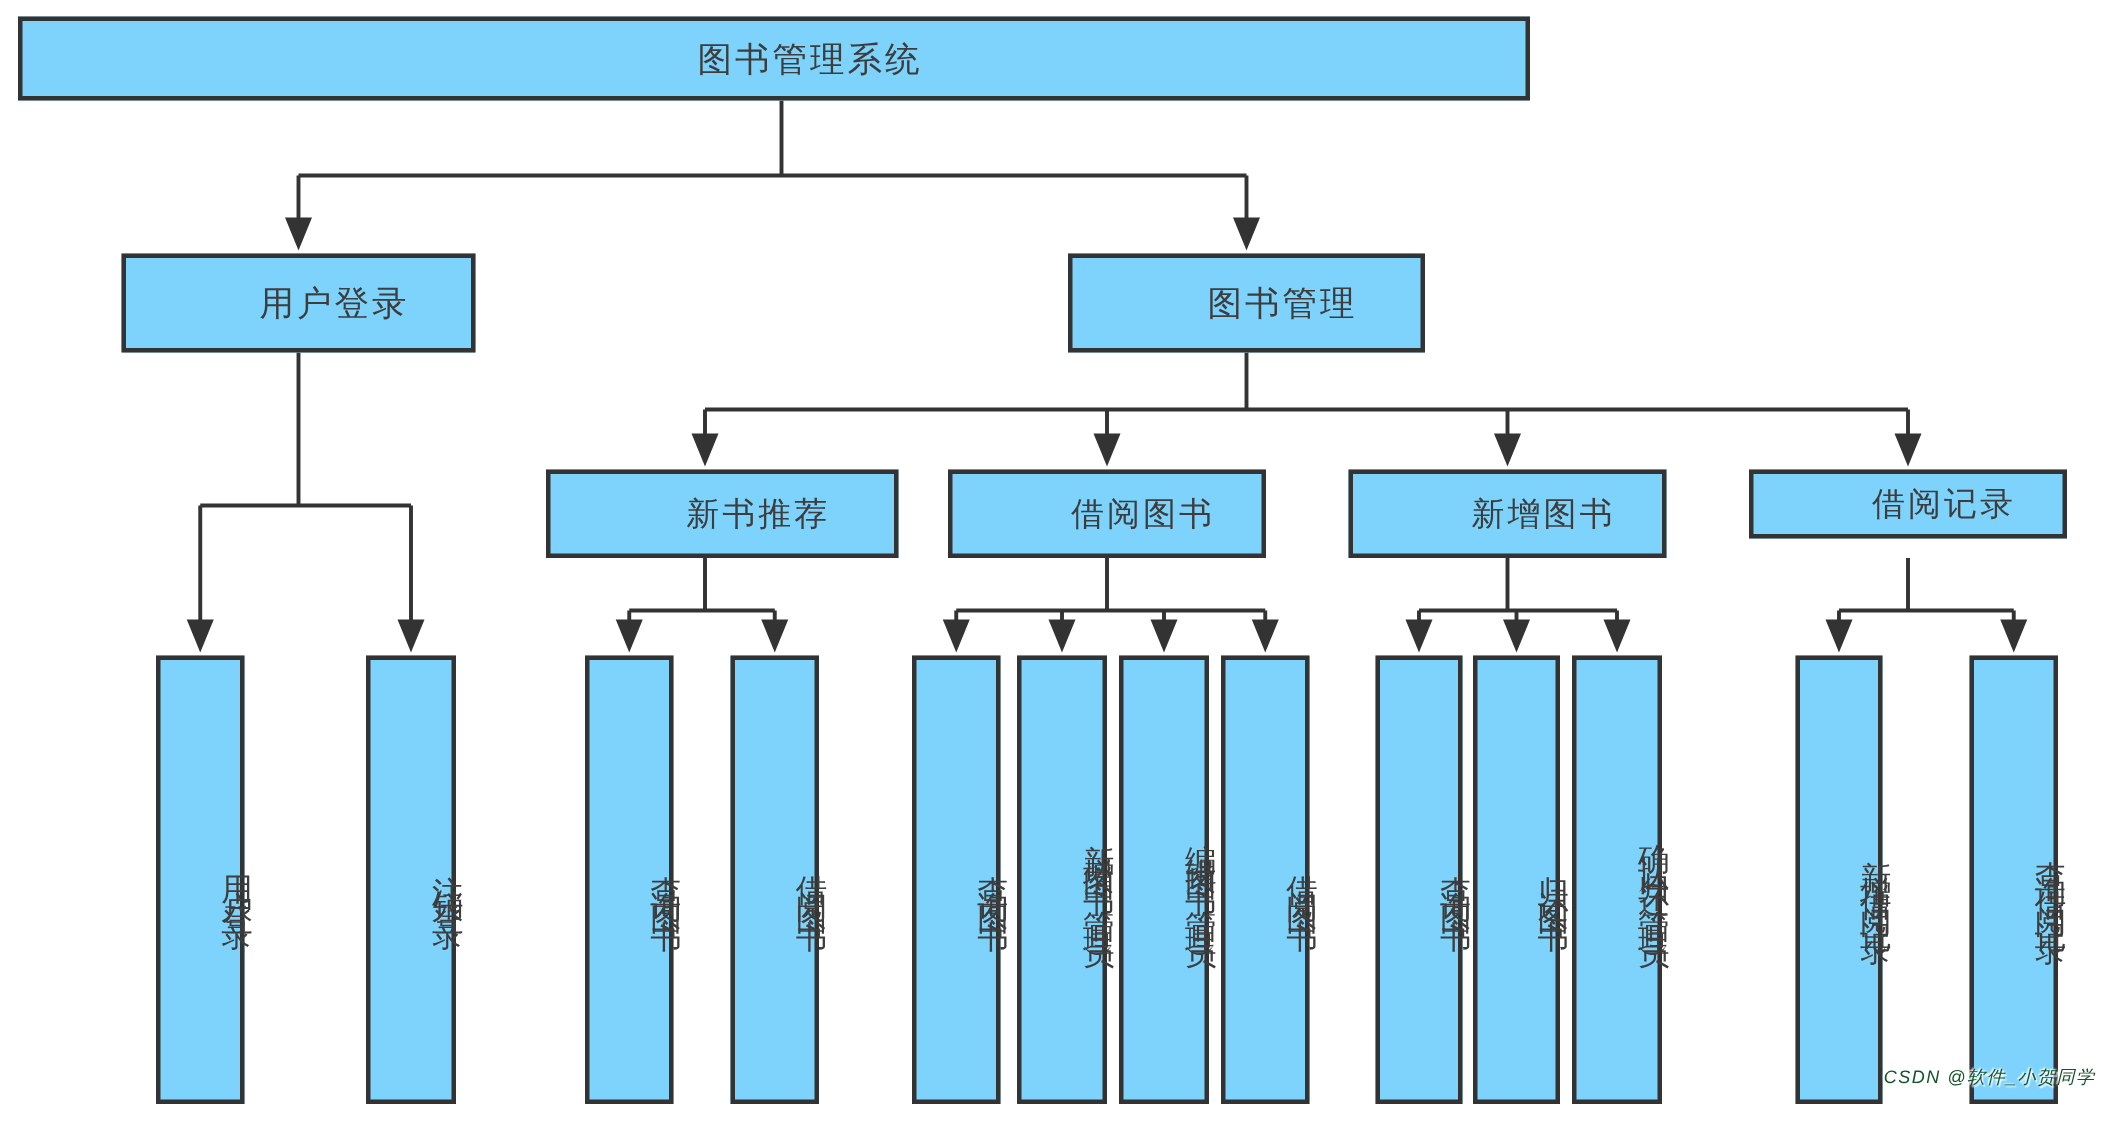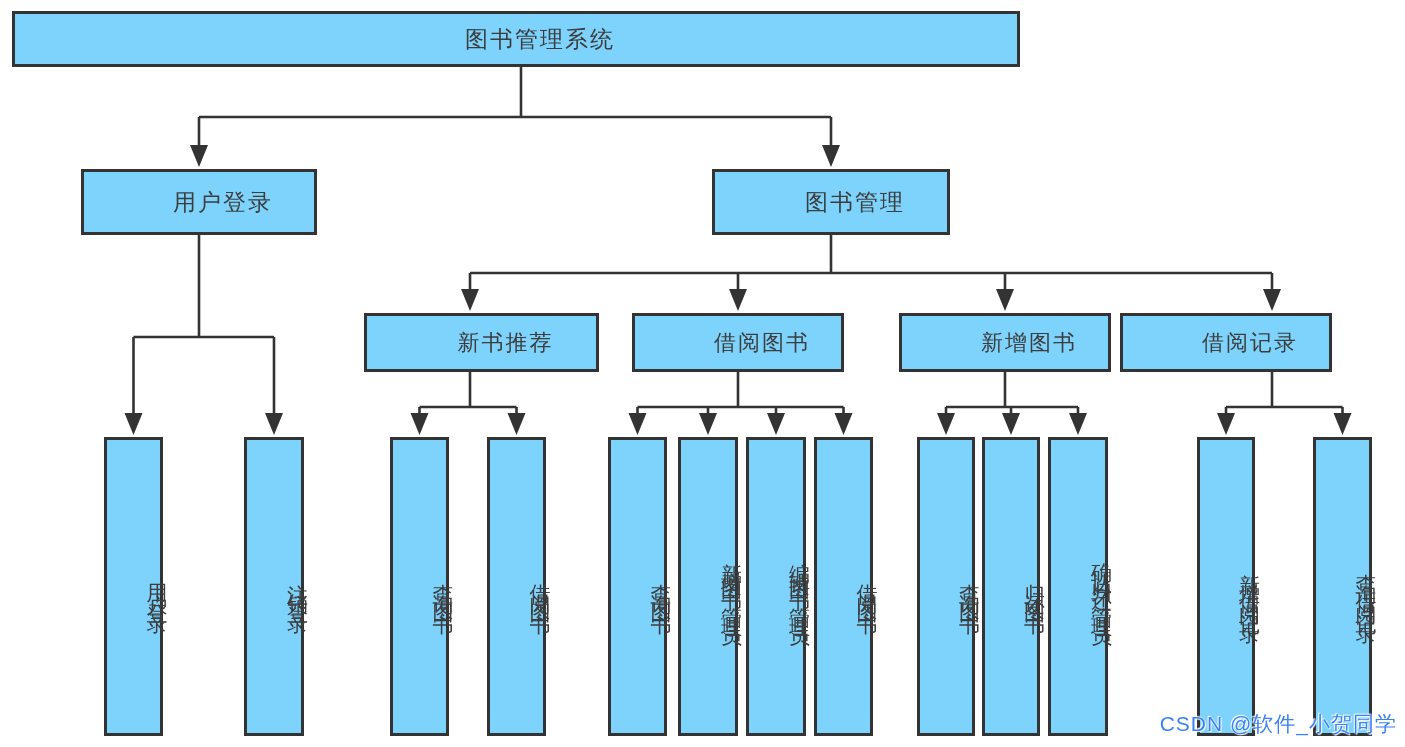--- a/index.html
+++ b/index.html
@@ -40,26 +40,27 @@
     text-orientation: mixed;
     font-size: 21px;
     letter-spacing: 10px;
     line-height: 1;
   }
   .vnode.tight { letter-spacing: 9px; }
   .watermark {
     position: absolute;
     right: 8px;
     top: 710px;
-    font-size: 21px;
+    font-size: 12px;
     letter-spacing: 1px;
-    color: #3b82f6;
+    color: #14532d;
     text-shadow: 0 0 2px #ffffff, 1px 1px 1px #ffffff, -1px -1px 1px #ffffff;
     z-index: 5;
     white-space: nowrap;
+    font-style: italic;
   }
 </style>
 </head>
 <body>
 
 <div class="canvas">
 
   <svg class="connectors" viewBox="0 0 1405 747" xmlns="http://www.w3.org/2000/svg">
     <g stroke="#333333" stroke-width="2.6" fill="none">
 
@@ -104,21 +105,21 @@
   </svg>
 
   <div class="hnode" style="left:12px; top:11px; width:1008px; height:56px;">图书管理系统</div>
 
   <div class="hnode" style="left:81px; top:169px; width:236px; height:66px;">用户登录</div>
   <div class="hnode" style="left:712px; top:169px; width:238px; height:66px;">图书管理</div>
 
   <div class="hnode l3" style="left:364px; top:313px; width:235px; height:59px;">新书推荐</div>
   <div class="hnode l3" style="left:632px; top:313px; width:212px; height:59px;">借阅图书</div>
   <div class="hnode l3" style="left:899px; top:313px; width:212px; height:59px;">新增图书</div>
-  <div class="hnode l3" style="left:1120px; top:313px; width:212px; height:59px;text-align:center;">借阅记录</div>
+  <div class="hnode l3" style="left:1166px; top:313px; width:212px; height:46px;text-align:center;">借阅记录</div>
 
   <div class="vnode" style="left:104px; top:437px; width:59px; height:299px;">用户登录</div>
   <div class="vnode" style="left:244px; top:437px; width:60px; height:299px;">注销登录</div>
 
   <div class="vnode" style="left:390px; top:437px; width:59px; height:299px;">查询图书</div>
   <div class="vnode" style="left:487px; top:437px; width:59px; height:299px;">借阅图书</div>
 
   <div class="vnode" style="left:608px; top:437px; width:59px; height:299px;">查询图书</div>
   <div class="vnode tight" style="left:678px; top:437px; width:60px; height:299px;">新增图书（管理员）</div>
   <div class="vnode tight" style="left:746px; top:437px; width:60px; height:299px;">编辑图书（管理员）</div>

